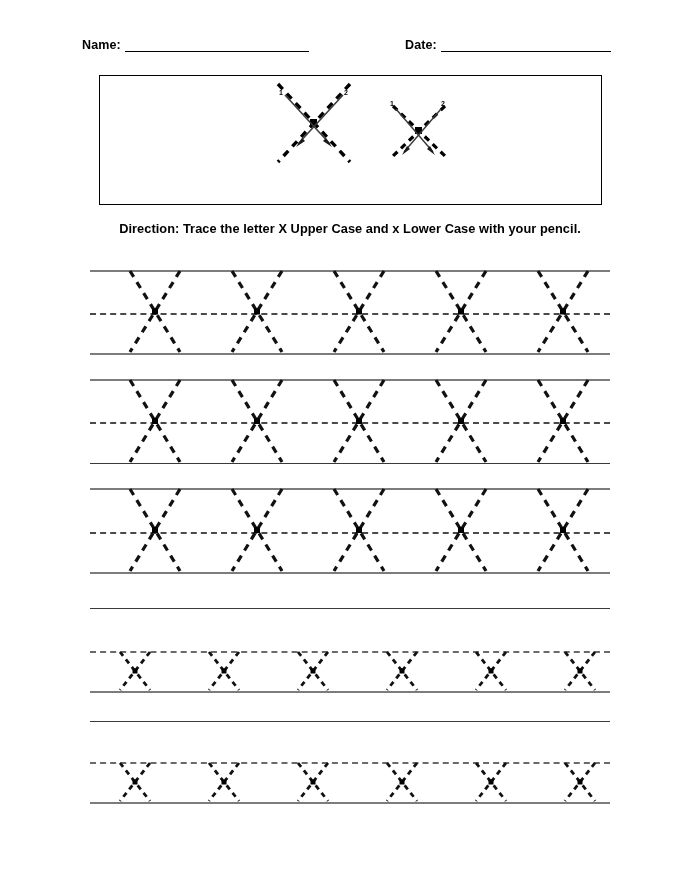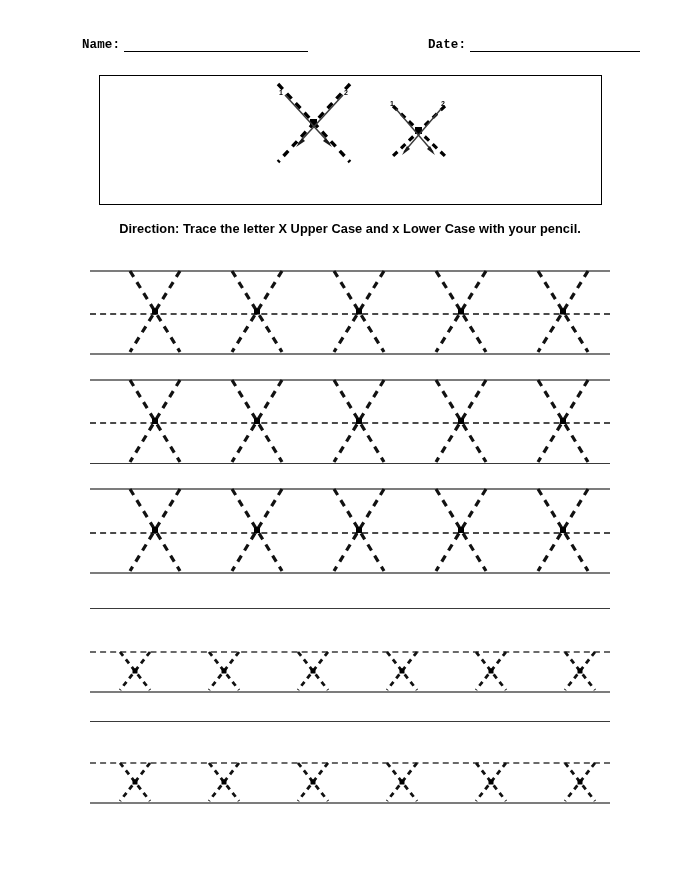--- a/index.html
+++ b/index.html
@@ -24,35 +24,34 @@
     width: 700px;
     height: 26px;
   }
   .field {
     position: absolute;
     display: flex;
     align-items: center;
     font-size: 12.5px;
     font-weight: bold;
     letter-spacing: 0.1px;
-    font-family: Liberation Mono, monospace;
   }
   .field-label {
     white-space: nowrap;
     line-height: 14px;
   }
   .field-rule {
     display: inline-block;
     border-bottom: 1.6px solid #000;
     height: 13px;
     margin-left: 4px;
   }
   .field-name { left: 82px; top: 0; }
   .field-name .field-rule { width: 184px; }
-  .field-date { left: 428px; top: 0; }
+  .field-date { left: 405px; top: 0; }
   .field-date .field-rule { width: 170px; }
 
   
   .title-box {
     position: absolute;
     left: 99px;
     top: 75px;
     width: 503px;
     height: 130px;
     border: 1.6px solid #000;

